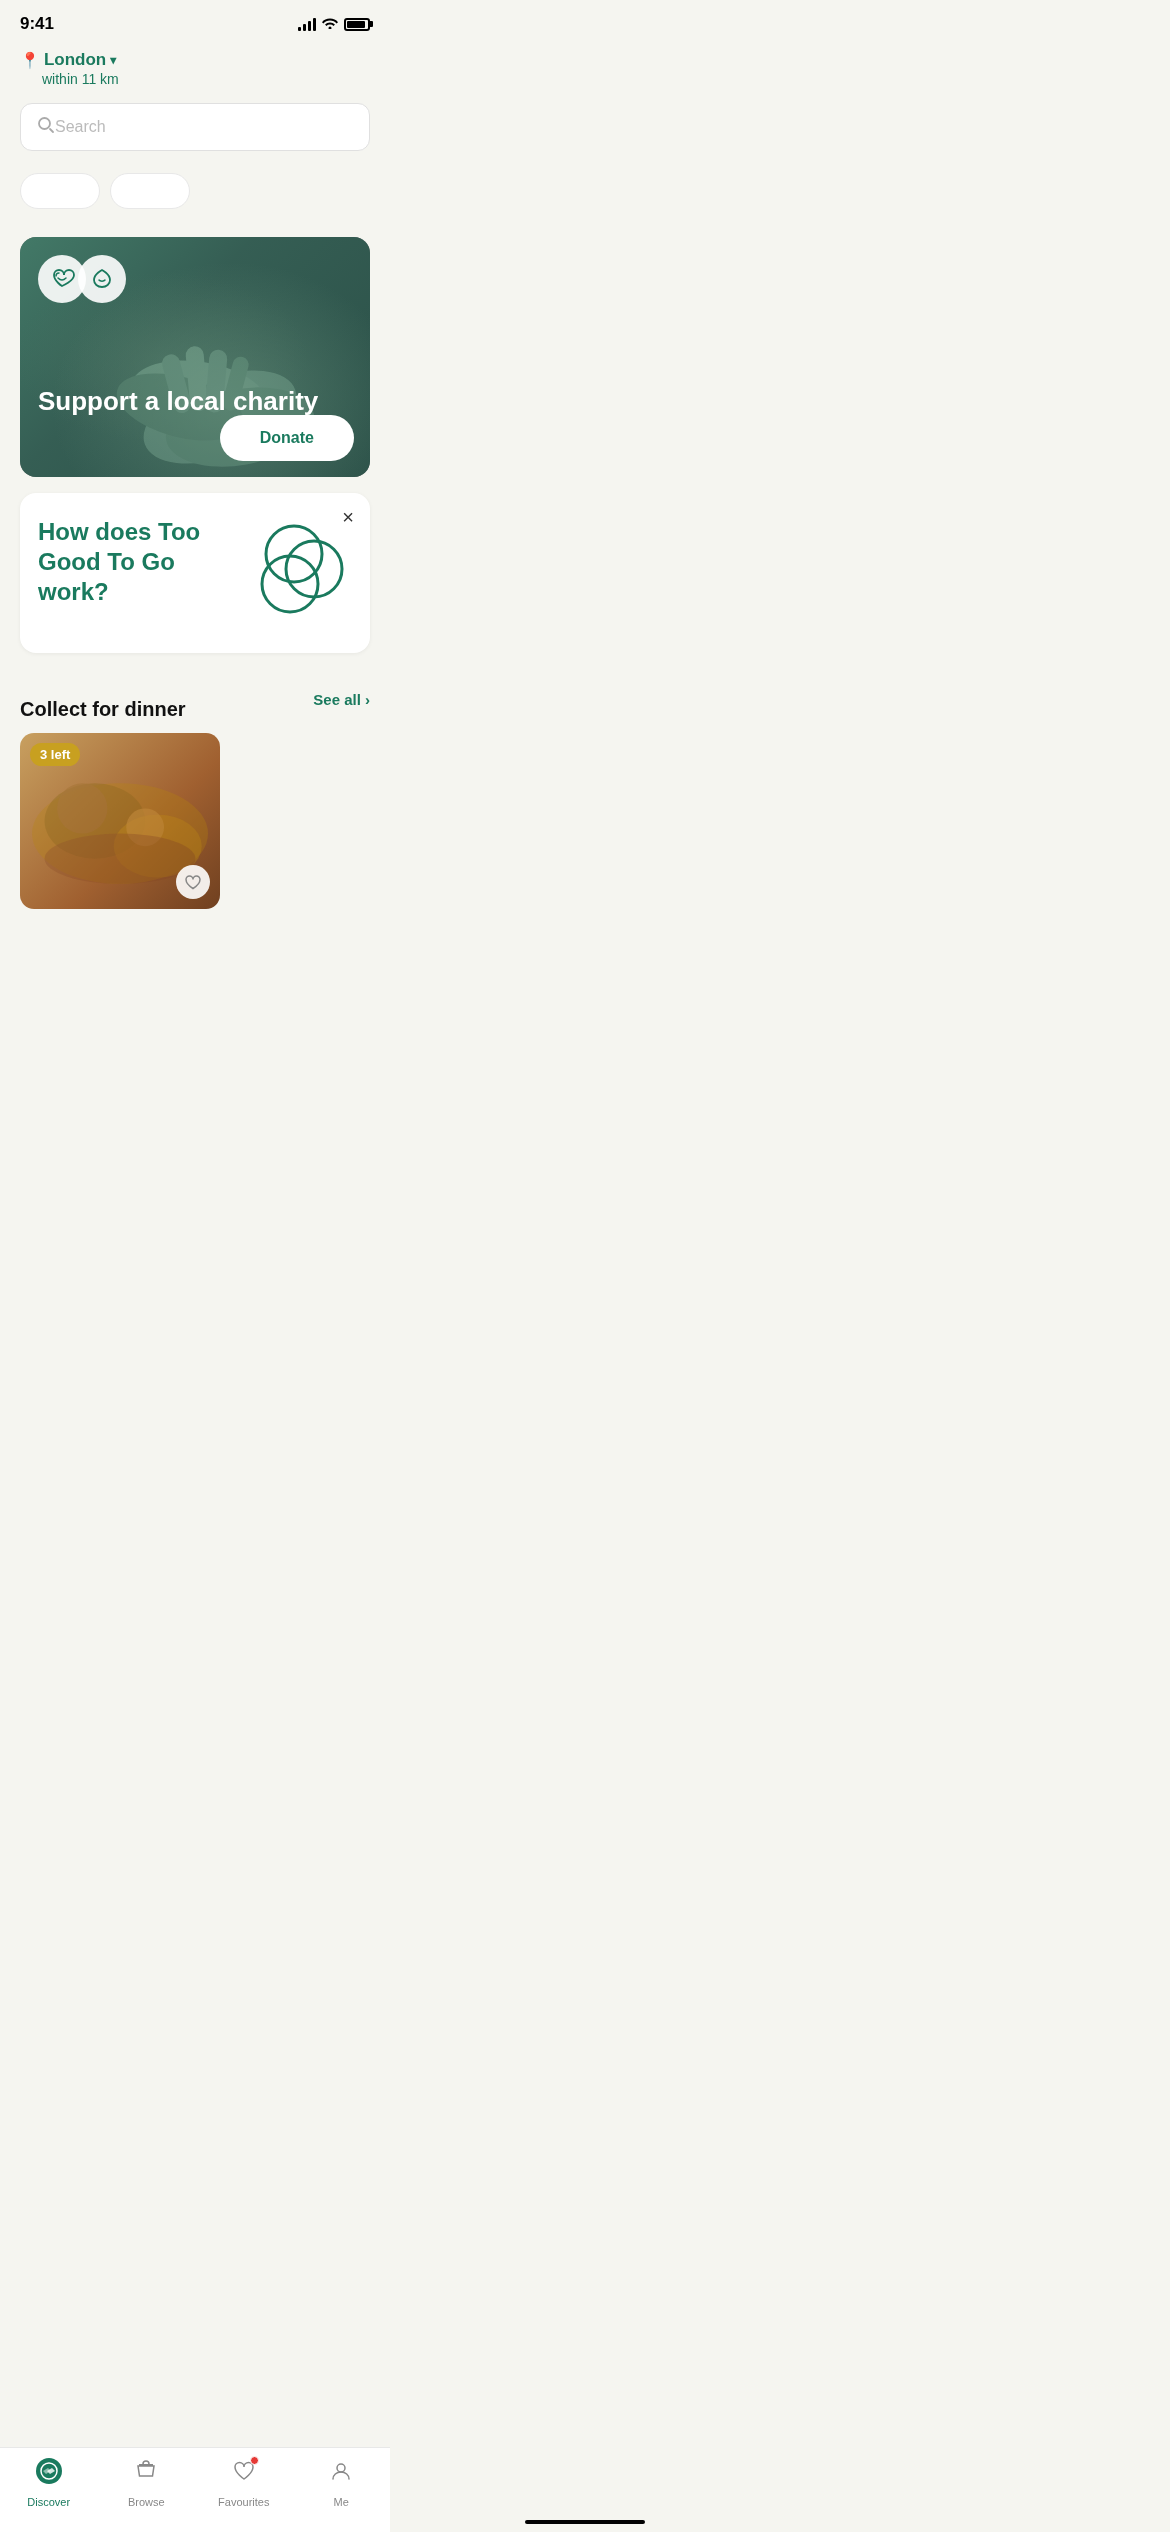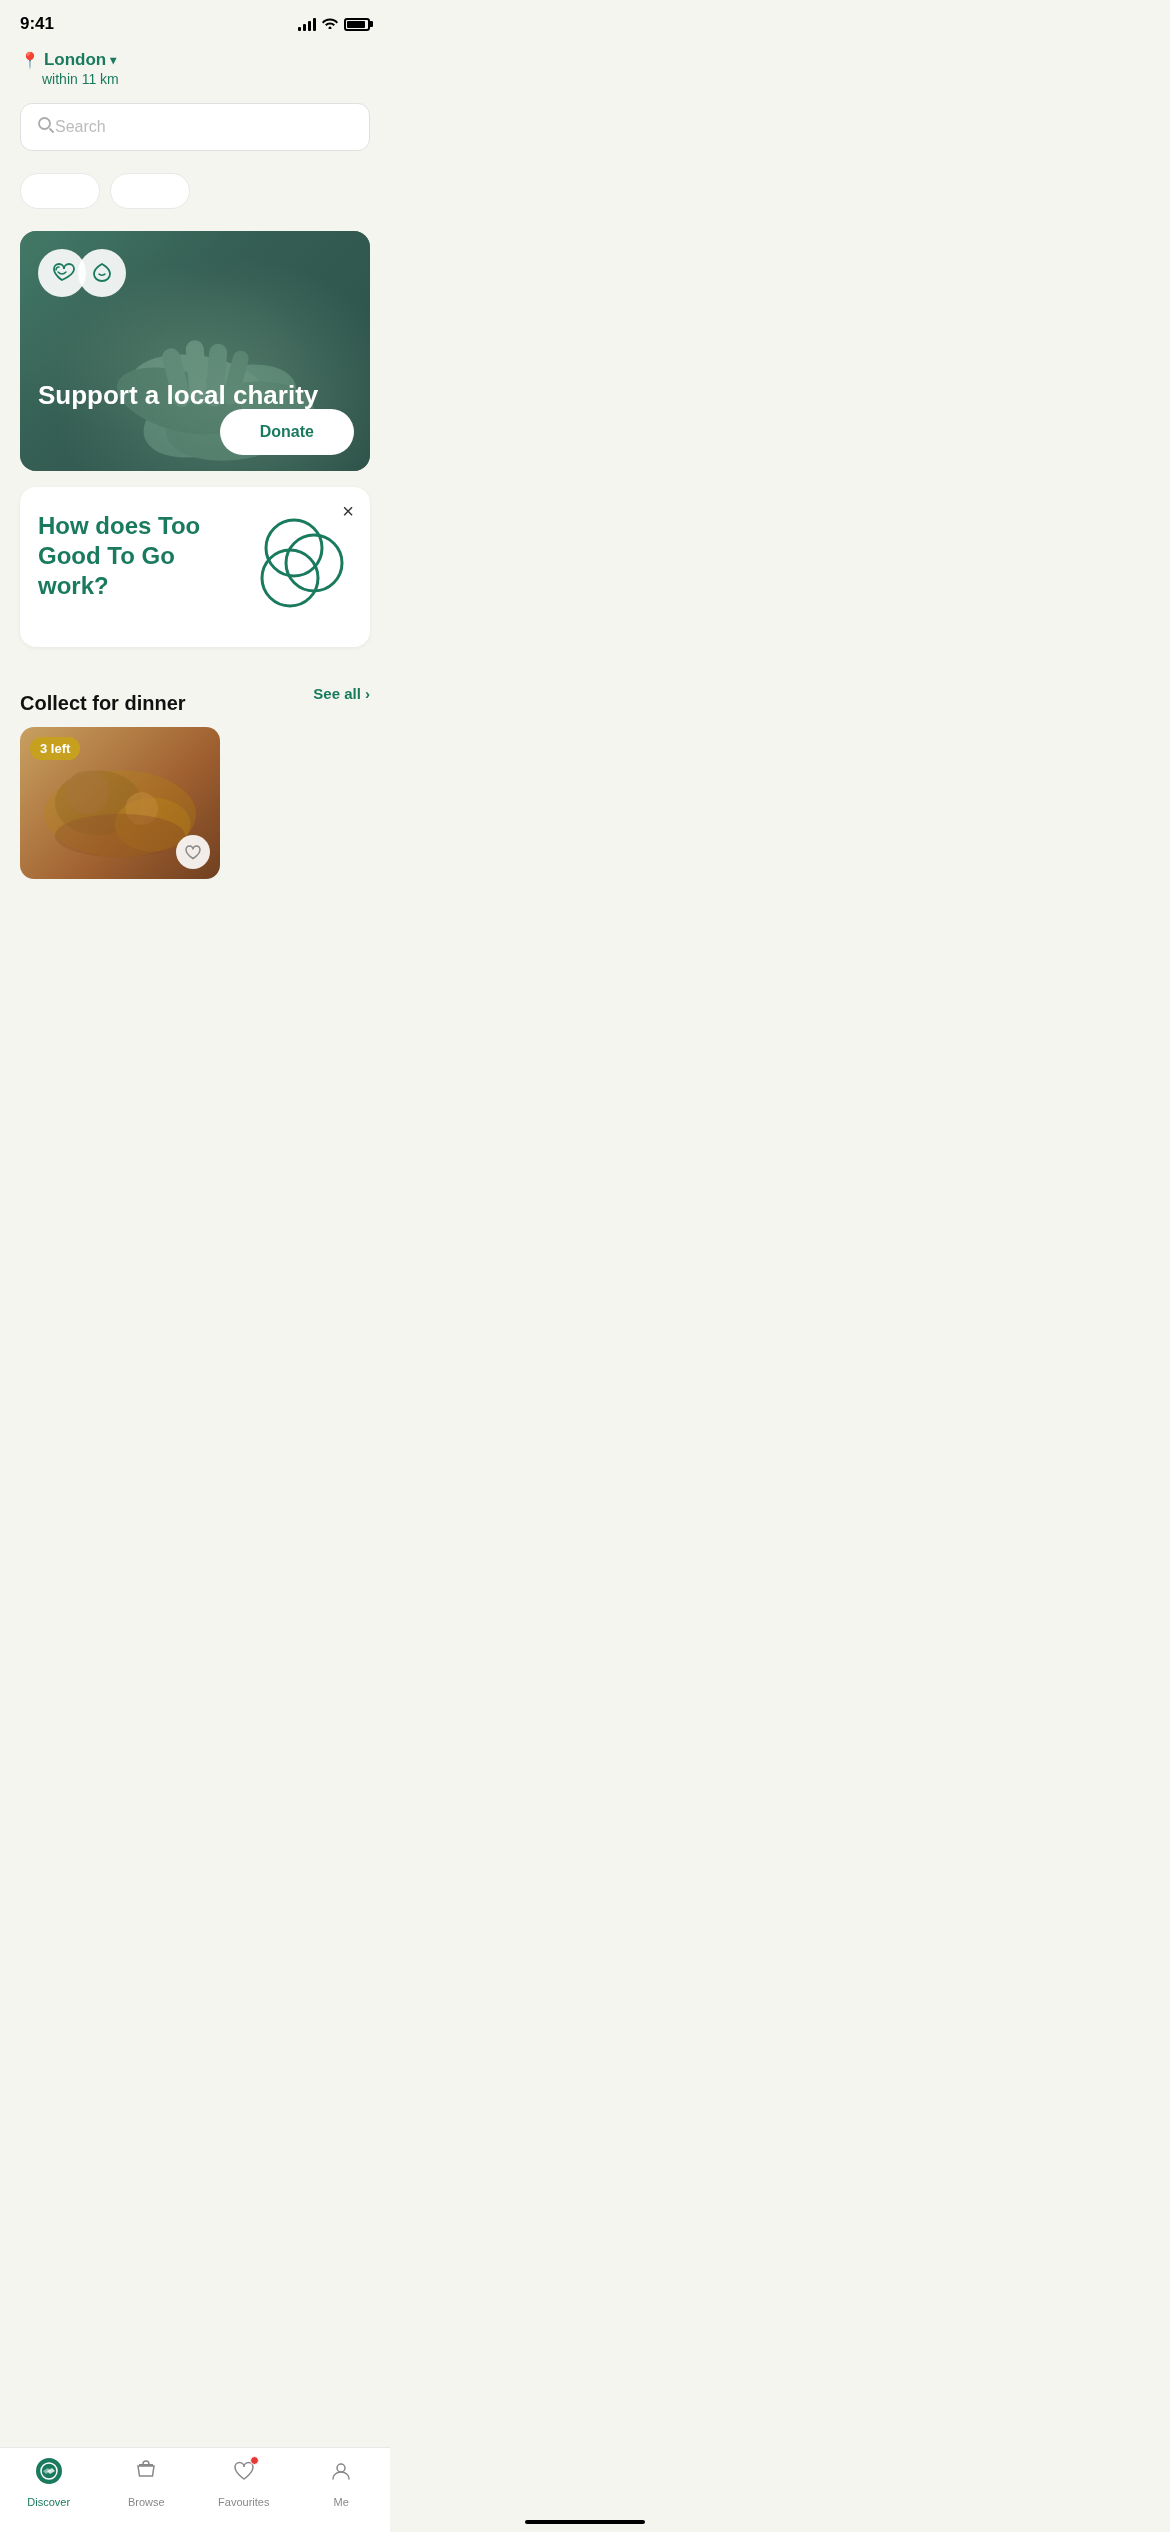--- a/index.html
+++ b/index.html
@@ -148,21 +148,21 @@
       padding: 0 16px;
       display: flex;
       align-items: center;
       margin-top: 10px;
       min-width: 80px;
       border: 1px solid #e8e8e8;
     }
 
     
     .charity-banner {
-      margin: 8px 20px 16px;
+      margin: 14px 20px 16px;
       border-radius: 16px;
       overflow: hidden;
       position: relative;
       height: 240px;
       background: #737373;
     }
     .charity-bg {
       position: absolute;
       inset: 0;
       background: linear-gradient(135deg, #3a7a65 0%, #2a5a4e 40%, #1e4a40 100%);
@@ -284,21 +284,21 @@
       display: flex;
       gap: 12px;
       padding: 0 20px;
       overflow: hidden;
     }
     .food-card {
       position: relative;
       border-radius: 14px;
       overflow: hidden;
       width: 200px;
-      height: 152px;
+      height: 176px;
       flex-shrink: 0;
     }
     .food-card-bg {
       position: absolute;
       inset: 0;
       background: linear-gradient(135deg, #c8a060 0%, #a06030 60%, #704020 100%);
     }
     .food-card-bg-2 {
       position: absolute;
       inset: 0;

